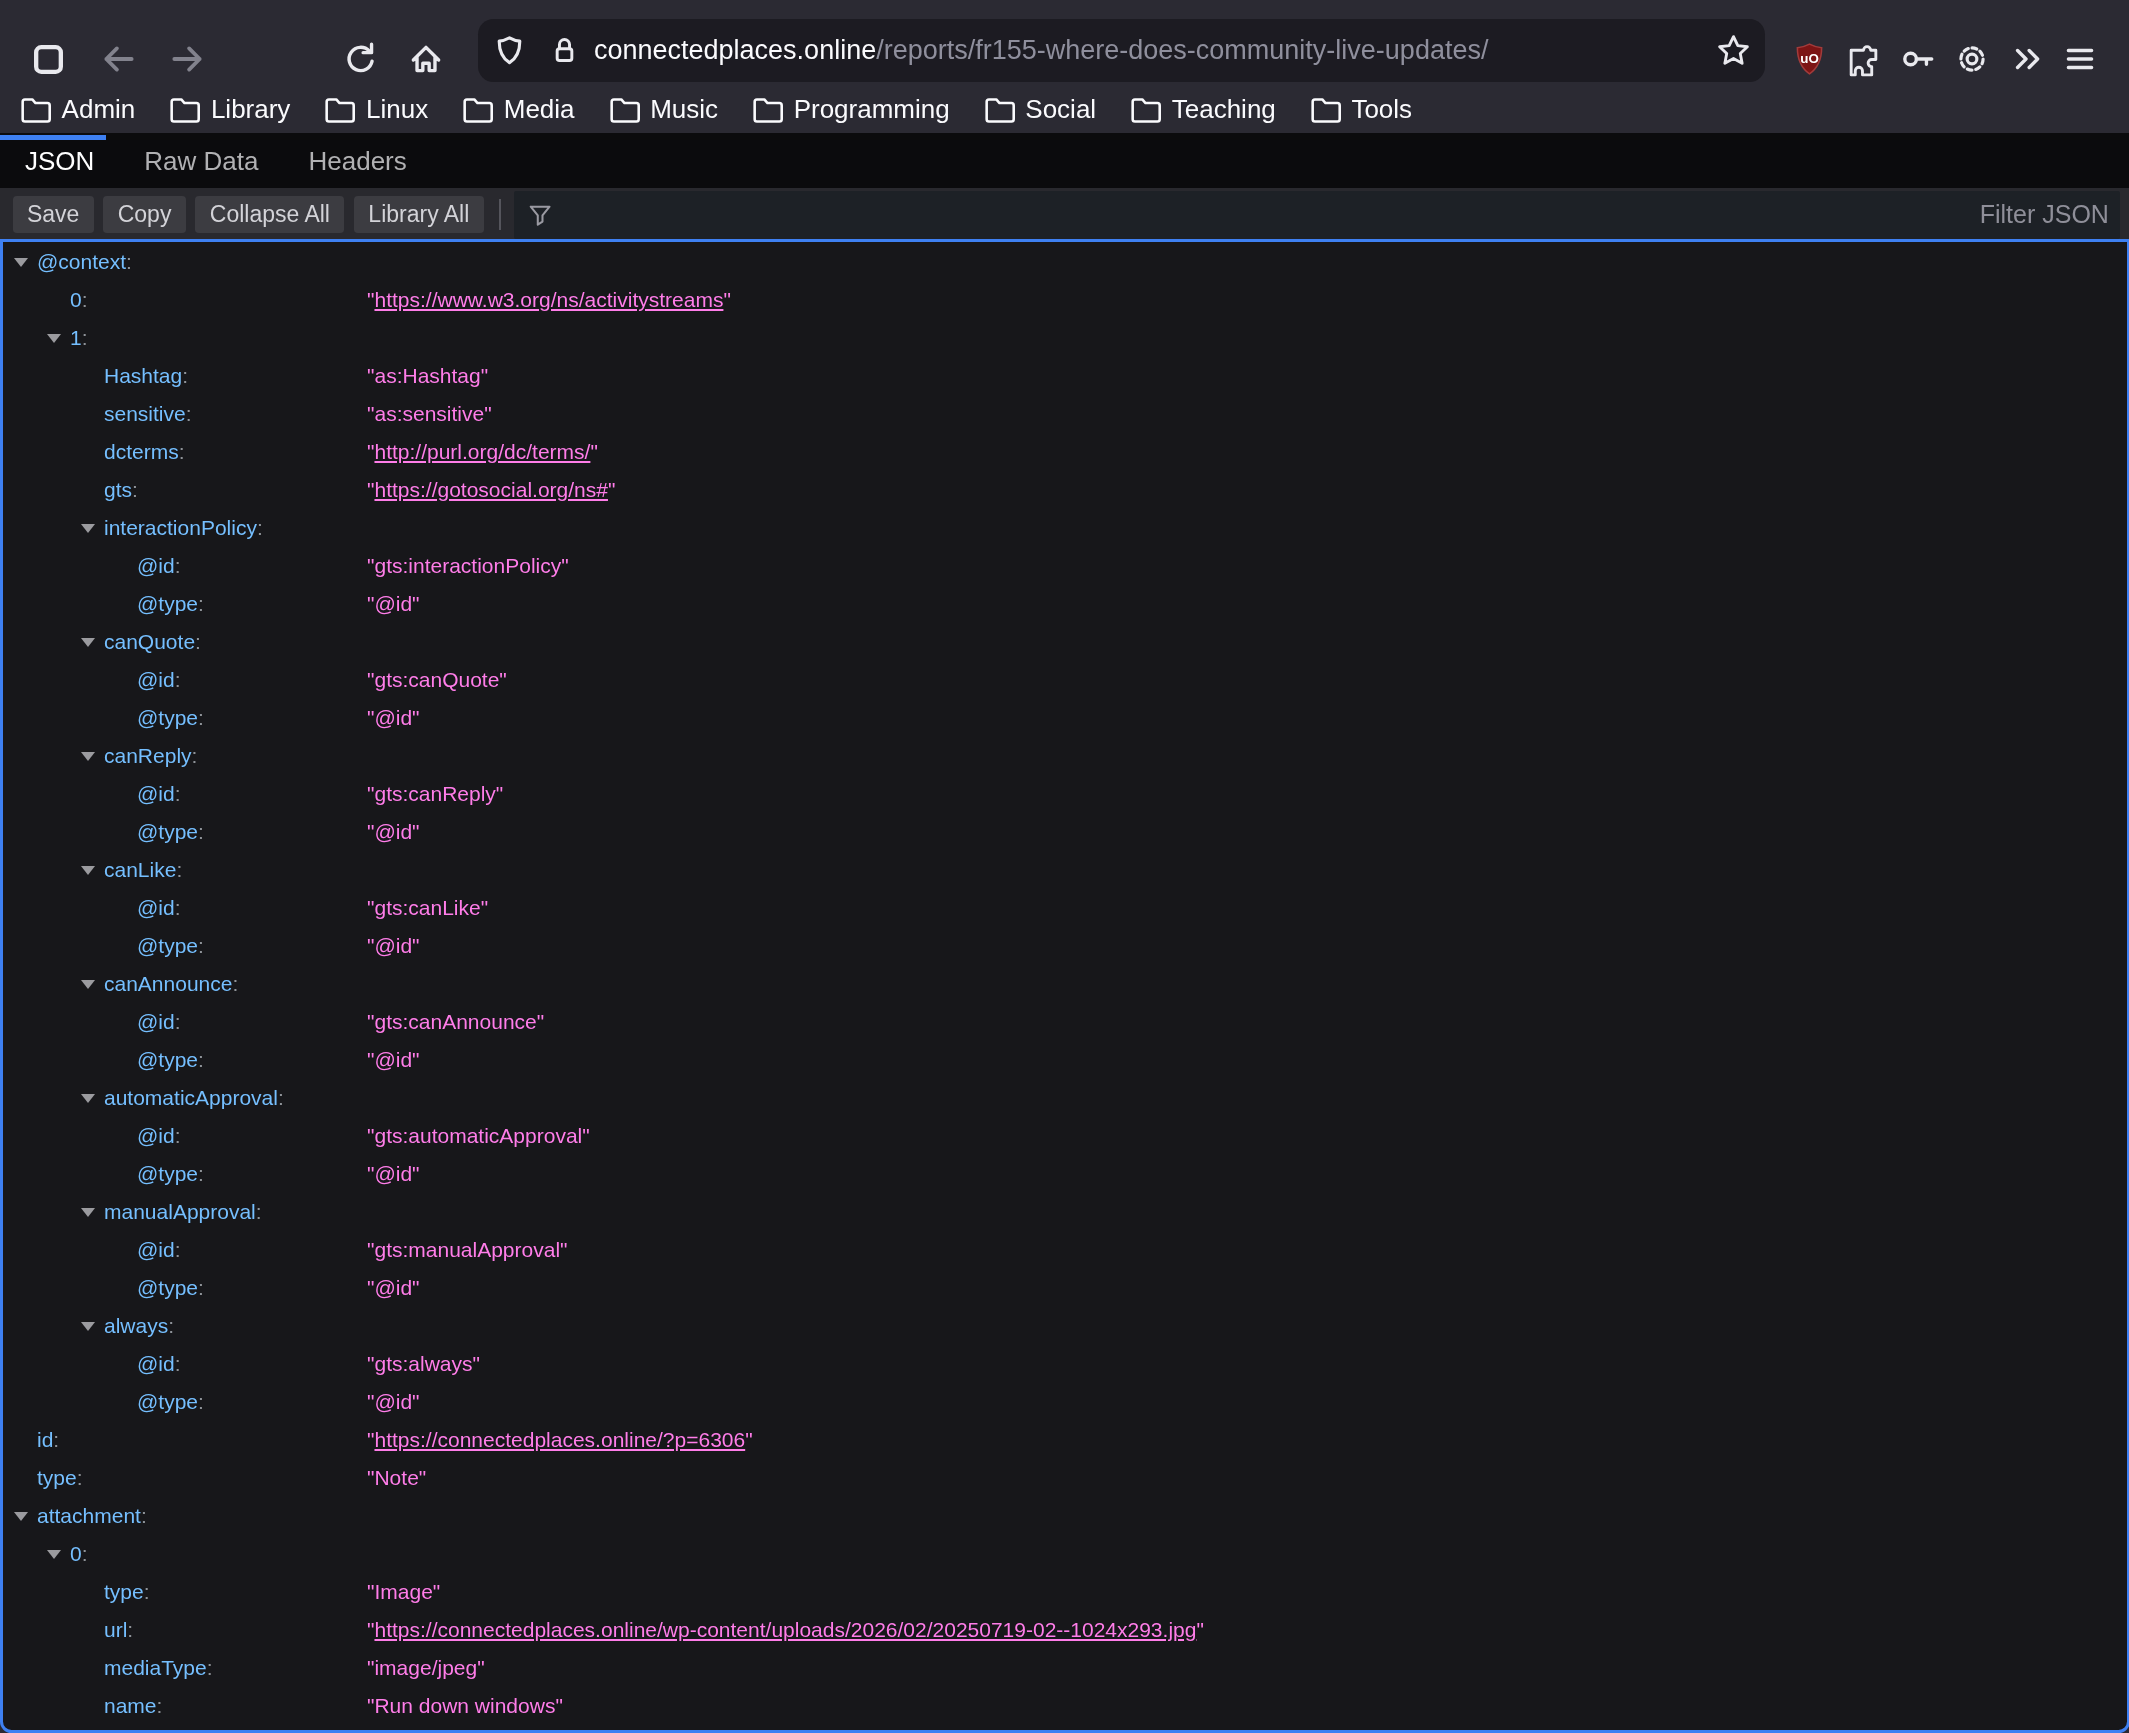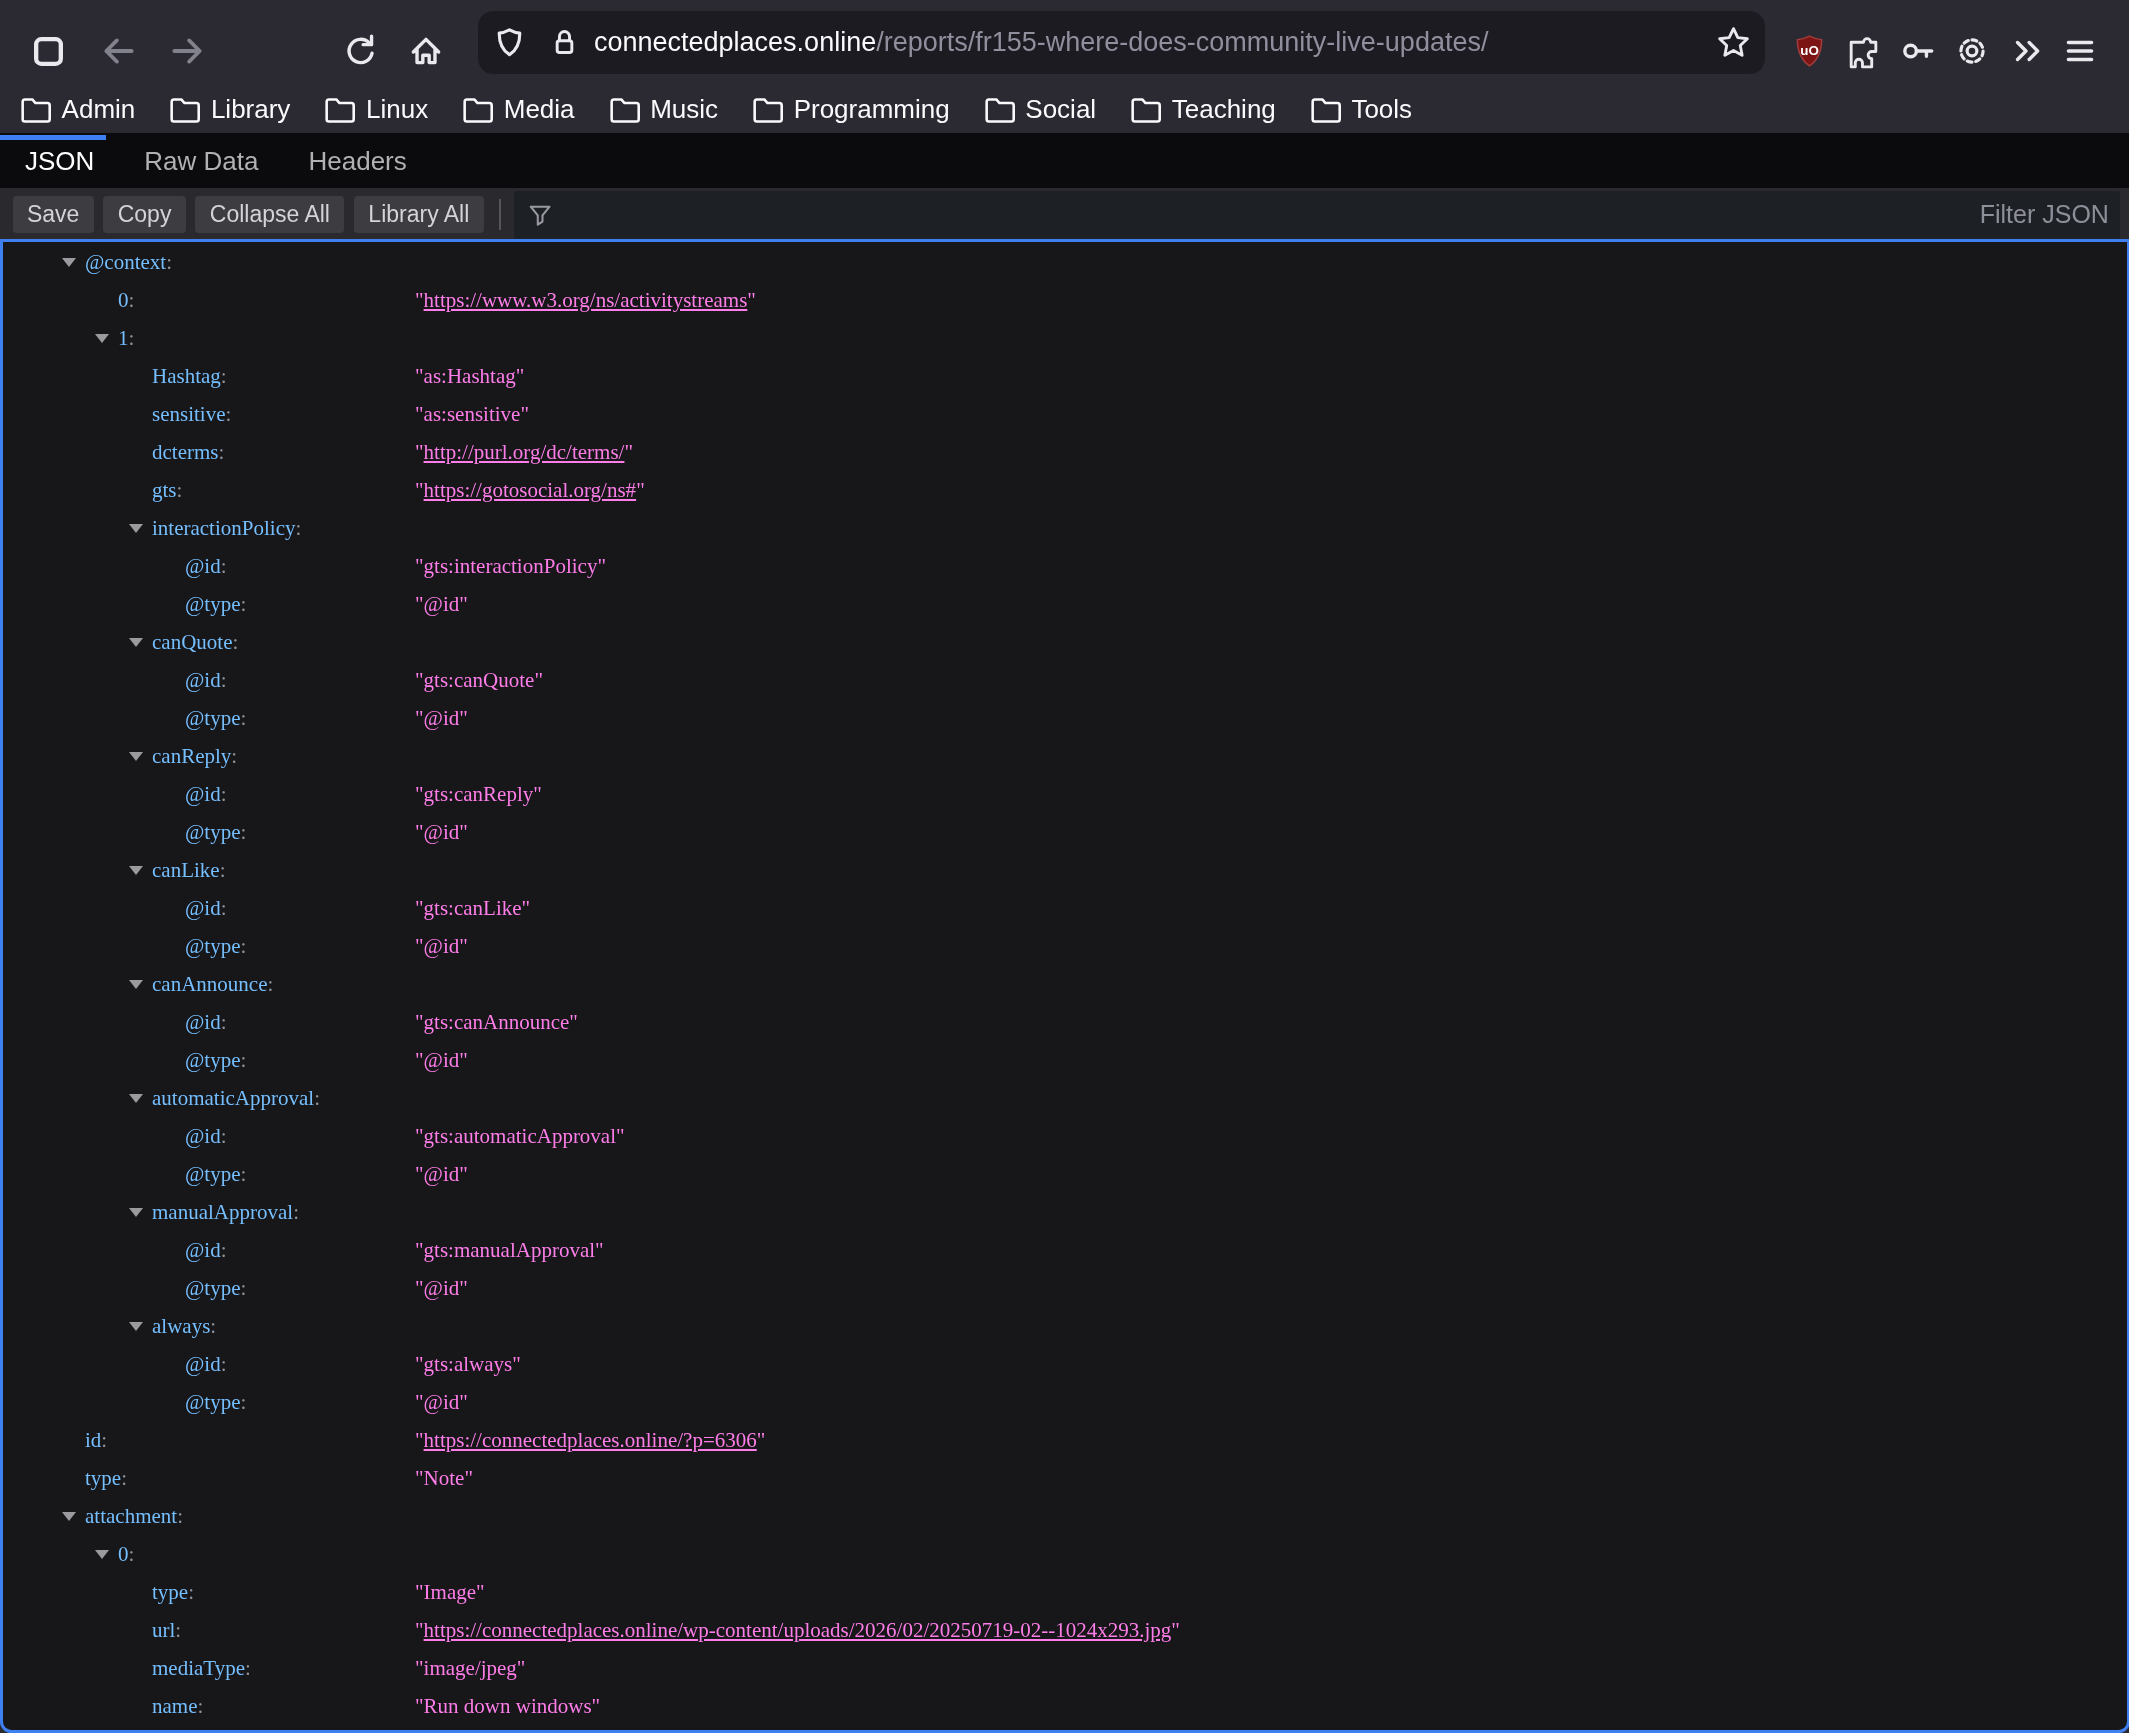--- a/index.html
+++ b/index.html
@@ -1,20 +1,20 @@
 <!DOCTYPE html>
 <html><head>
 <meta charset="utf-8">
 <style>
   * { margin:0; padding:0; box-sizing:border-box; }
   html,body { width:2130px; height:1733px; background:#2b2a33; overflow:hidden;
               font-family:"Liberation Sans", sans-serif; }
 
   
-  .topbar { position:absolute; left:0; top:0; width:2120px; height:85px;
+  .topbar { position:absolute; left:0; top:8px; width:2120px; height:85px;
             background:#2b2a33; display:flex; align-items:center; }
   .tb-icon { display:flex; align-items:flex-end; justify-content:center;
              width:54px; height:54px; border-radius:7.7px; flex:none; }
   .tb-icon svg { display:block; }
   .icon-stroke { stroke:#e9e9ee; fill:none; stroke-width:3.2; stroke-linecap:round; stroke-linejoin:round; }
   .icon-dim    { stroke:#82828d; fill:none; stroke-width:3.6; stroke-linecap:round; stroke-linejoin:round; }
 
   .urlbar { height:63px; background:#1c1b22; border-radius:15.4px; margin:0 17.3px 0 25px;
             flex:1 1 auto; display:flex; align-items:center; padding:0 13.4px; min-width:0; }
   .url-text { font-size:27px; color:#fbfbfe; white-space:nowrap; overflow:hidden;
@@ -47,21 +47,21 @@
   .vfilter input { background:transparent; border:none; outline:none; color:#cfcfd4;
                    font-size:25px; margin-left:11.5px; width:100%;
                    font-family:"Liberation Sans", sans-serif;text-align:right; }
   .vfilter input::placeholder { color:#8f8f99; }
 
   
   .panel { position:absolute; left:0; top:239px; width:2130px; height:1494px;
            background:#17171a; border:3.8px solid #3e80f2; border-radius:0 0 11.5px 11.5px;
            overflow:hidden; }
   .tree { position:relative; padding-top:1px;
-          font-family:Liberation Serif, serif; font-size:21px;margin-left:48px; }
+          font-family:Liberation Sans, sans-serif; font-size:21px; }
   .jrow { position:relative; height:38px; line-height:38px; white-space:nowrap; }
   .twisty { position:absolute; top:15.4px; width:0; height:0;
             border-left:7.7px solid transparent; border-right:7.7px solid transparent;
             border-top:9.6px solid #9b9b9f; }
   .jkey { color:#75bfff; }
   .jcolon { color:#8f9399; }
   .jval { position:absolute; left:364px; top:0; color:#ff7de9; }
   .jval a { color:#ff7de9; text-decoration:underline; }
 </style>
 </head>

